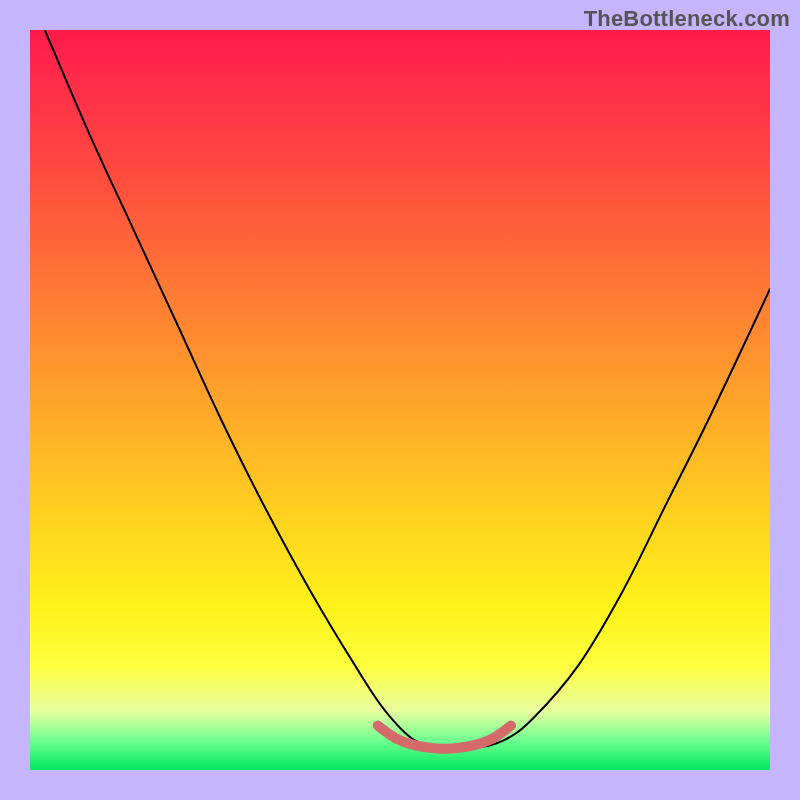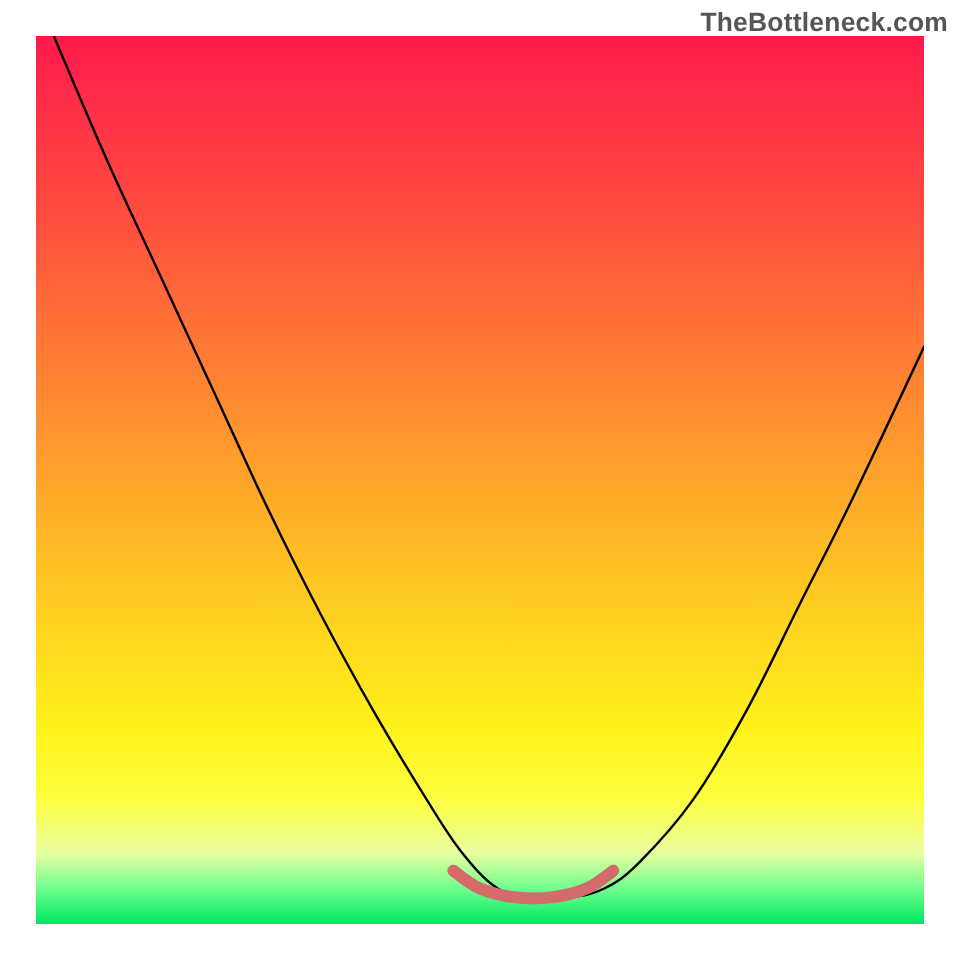--- a/index.html
+++ b/index.html
@@ -8,21 +8,21 @@
     width: 800px;
     height: 800px;
     overflow: hidden;
     background: #000;
     font-family: Arial, Helvetica, sans-serif;
   }
   .frame {
     position: relative;
     width: 800px;
     height: 800px;
-    background: #ffffff;
+    background: #c4b5fd;
   }
   .watermark {
     position: absolute;
     top: 6px;
     right: 10px;
     color: #555;
     font-size: 22px;
     font-weight: 600;
     letter-spacing: 0.2px;
     z-index: 50;

